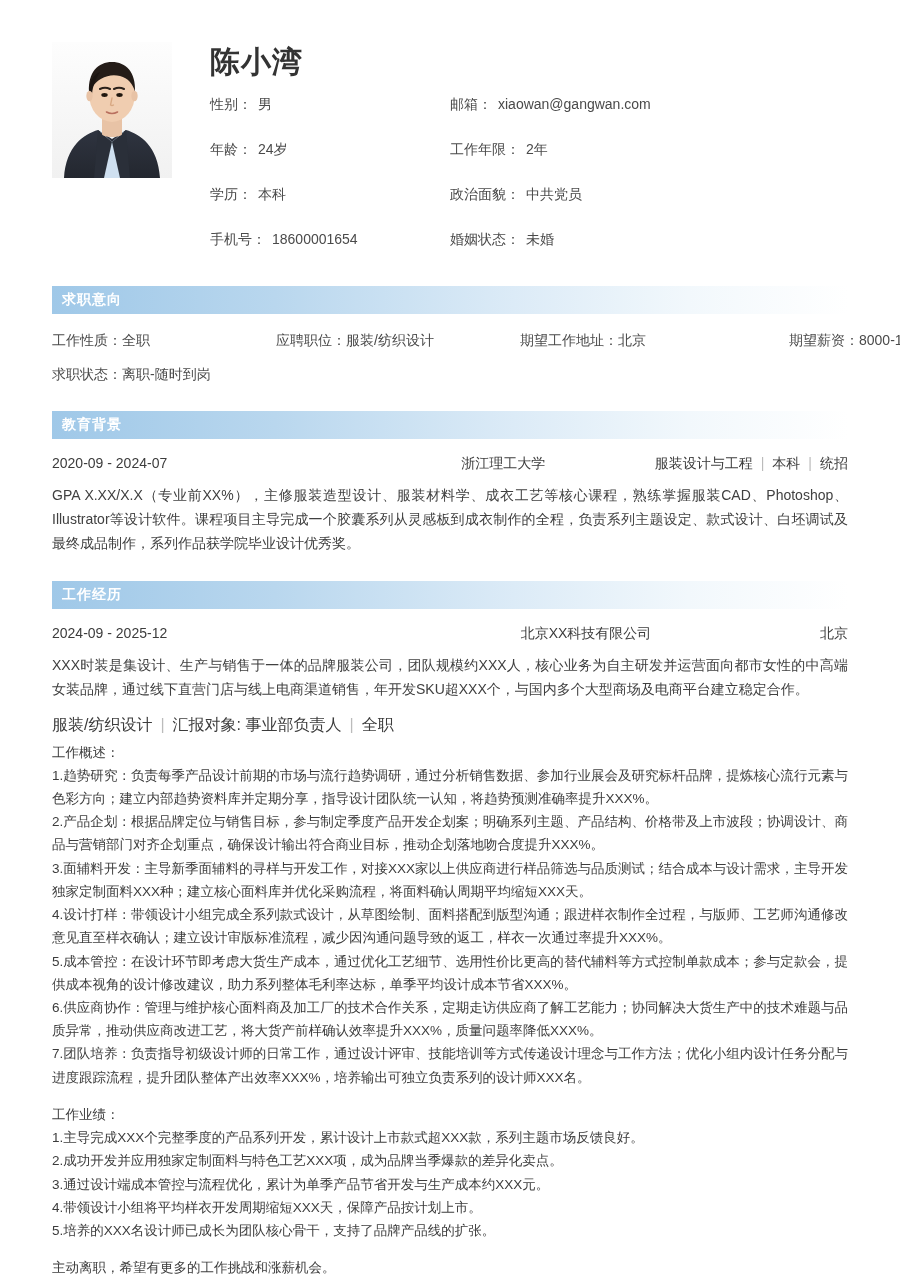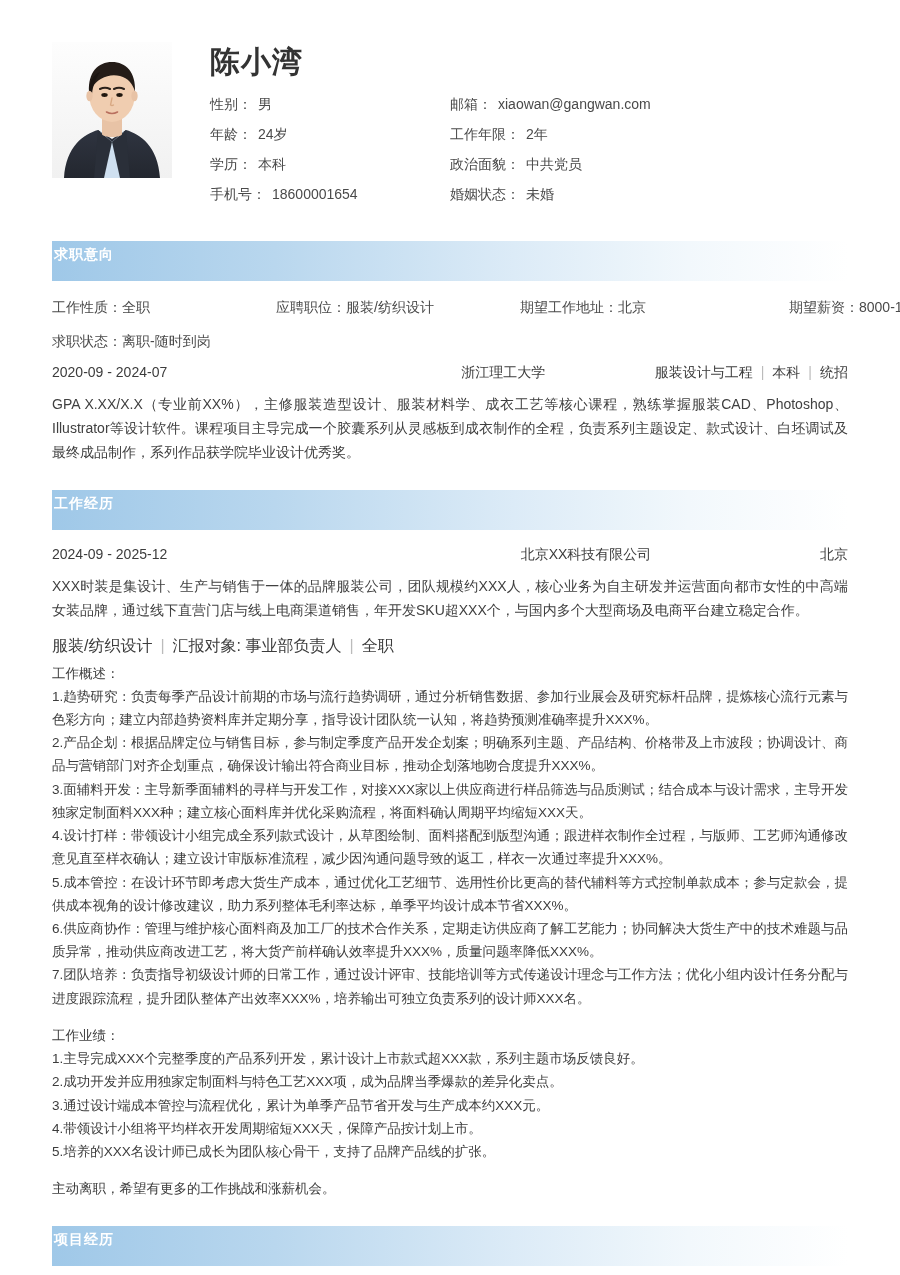--- a/index.html
+++ b/index.html
@@ -38,37 +38,37 @@
     font-size: 30px;
     font-weight: bold;
     color: #333333;
     letter-spacing: 1px;
     line-height: 1.2;
     margin-bottom: 14px;
   }
   .info-grid {
     display: grid;
     grid-template-columns: 240px 1fr;
-    row-gap: 9px;
+    row-gap: 24px;
   }
   .info-item {
     font-size: 14px;
     color: #4a4a4a;
     line-height: 1.5;
     white-space: nowrap;
   }
   .info-item .lbl { color: #4a4a4a; }
   .info-item .val { color: #4a4a4a; margin-left: 6px; }
 
   
   .section-head {
-    height: 40px;
+    height: 28px;
     line-height: 26px;
     background: linear-gradient(to right, #9fc8e8 0%, #b9d7ee 28%, #dcebf7 58%, #f2f8fc 80%, #ffffff 100%);
-    padding-left: 2px;
+    padding-left: 10px;
     font-size: 14px;
     font-weight: bold;
     color: #ffffff;
     letter-spacing: 1px;
     margin-top: 26px;
     margin-bottom: 16px;
   }
   .section-head.first { margin-top: 18px; }
 
   
@@ -219,20 +219,21 @@
     </div>
     <div class="cell">
       <span>期望薪资：</span><span class="val">8000-10000/月</span>
     </div>
   </div>
 
   <div class="row-single">
     <span>求职状态：</span><span class="val">离职-随时到岗</span>
   </div>
 
+  <div class="section-head">教育背景</div>
 
   <div class="entry-row">
     <div class="e-date">2020-09 - 2024-07</div>
     <div class="e-mid">浙江理工大学</div>
     <div class="e-right">
       <span>服装设计与工程</span><span class="sep">|</span><span>本科</span><span class="sep">|</span><span>统招</span>
     </div>
   </div>
 
   <div class="para">GPA X.XX/X.X（专业前XX%），主修服装造型设计、服装材料学、成衣工艺等核心课程，熟练掌握服装CAD、Photoshop、Illustrator等设计软件。课程项目主导完成一个胶囊系列从灵感板到成衣制作的全程，负责系列主题设定、款式设计、白坯调试及最终成品制作，系列作品获学院毕业设计优秀奖。</div>

